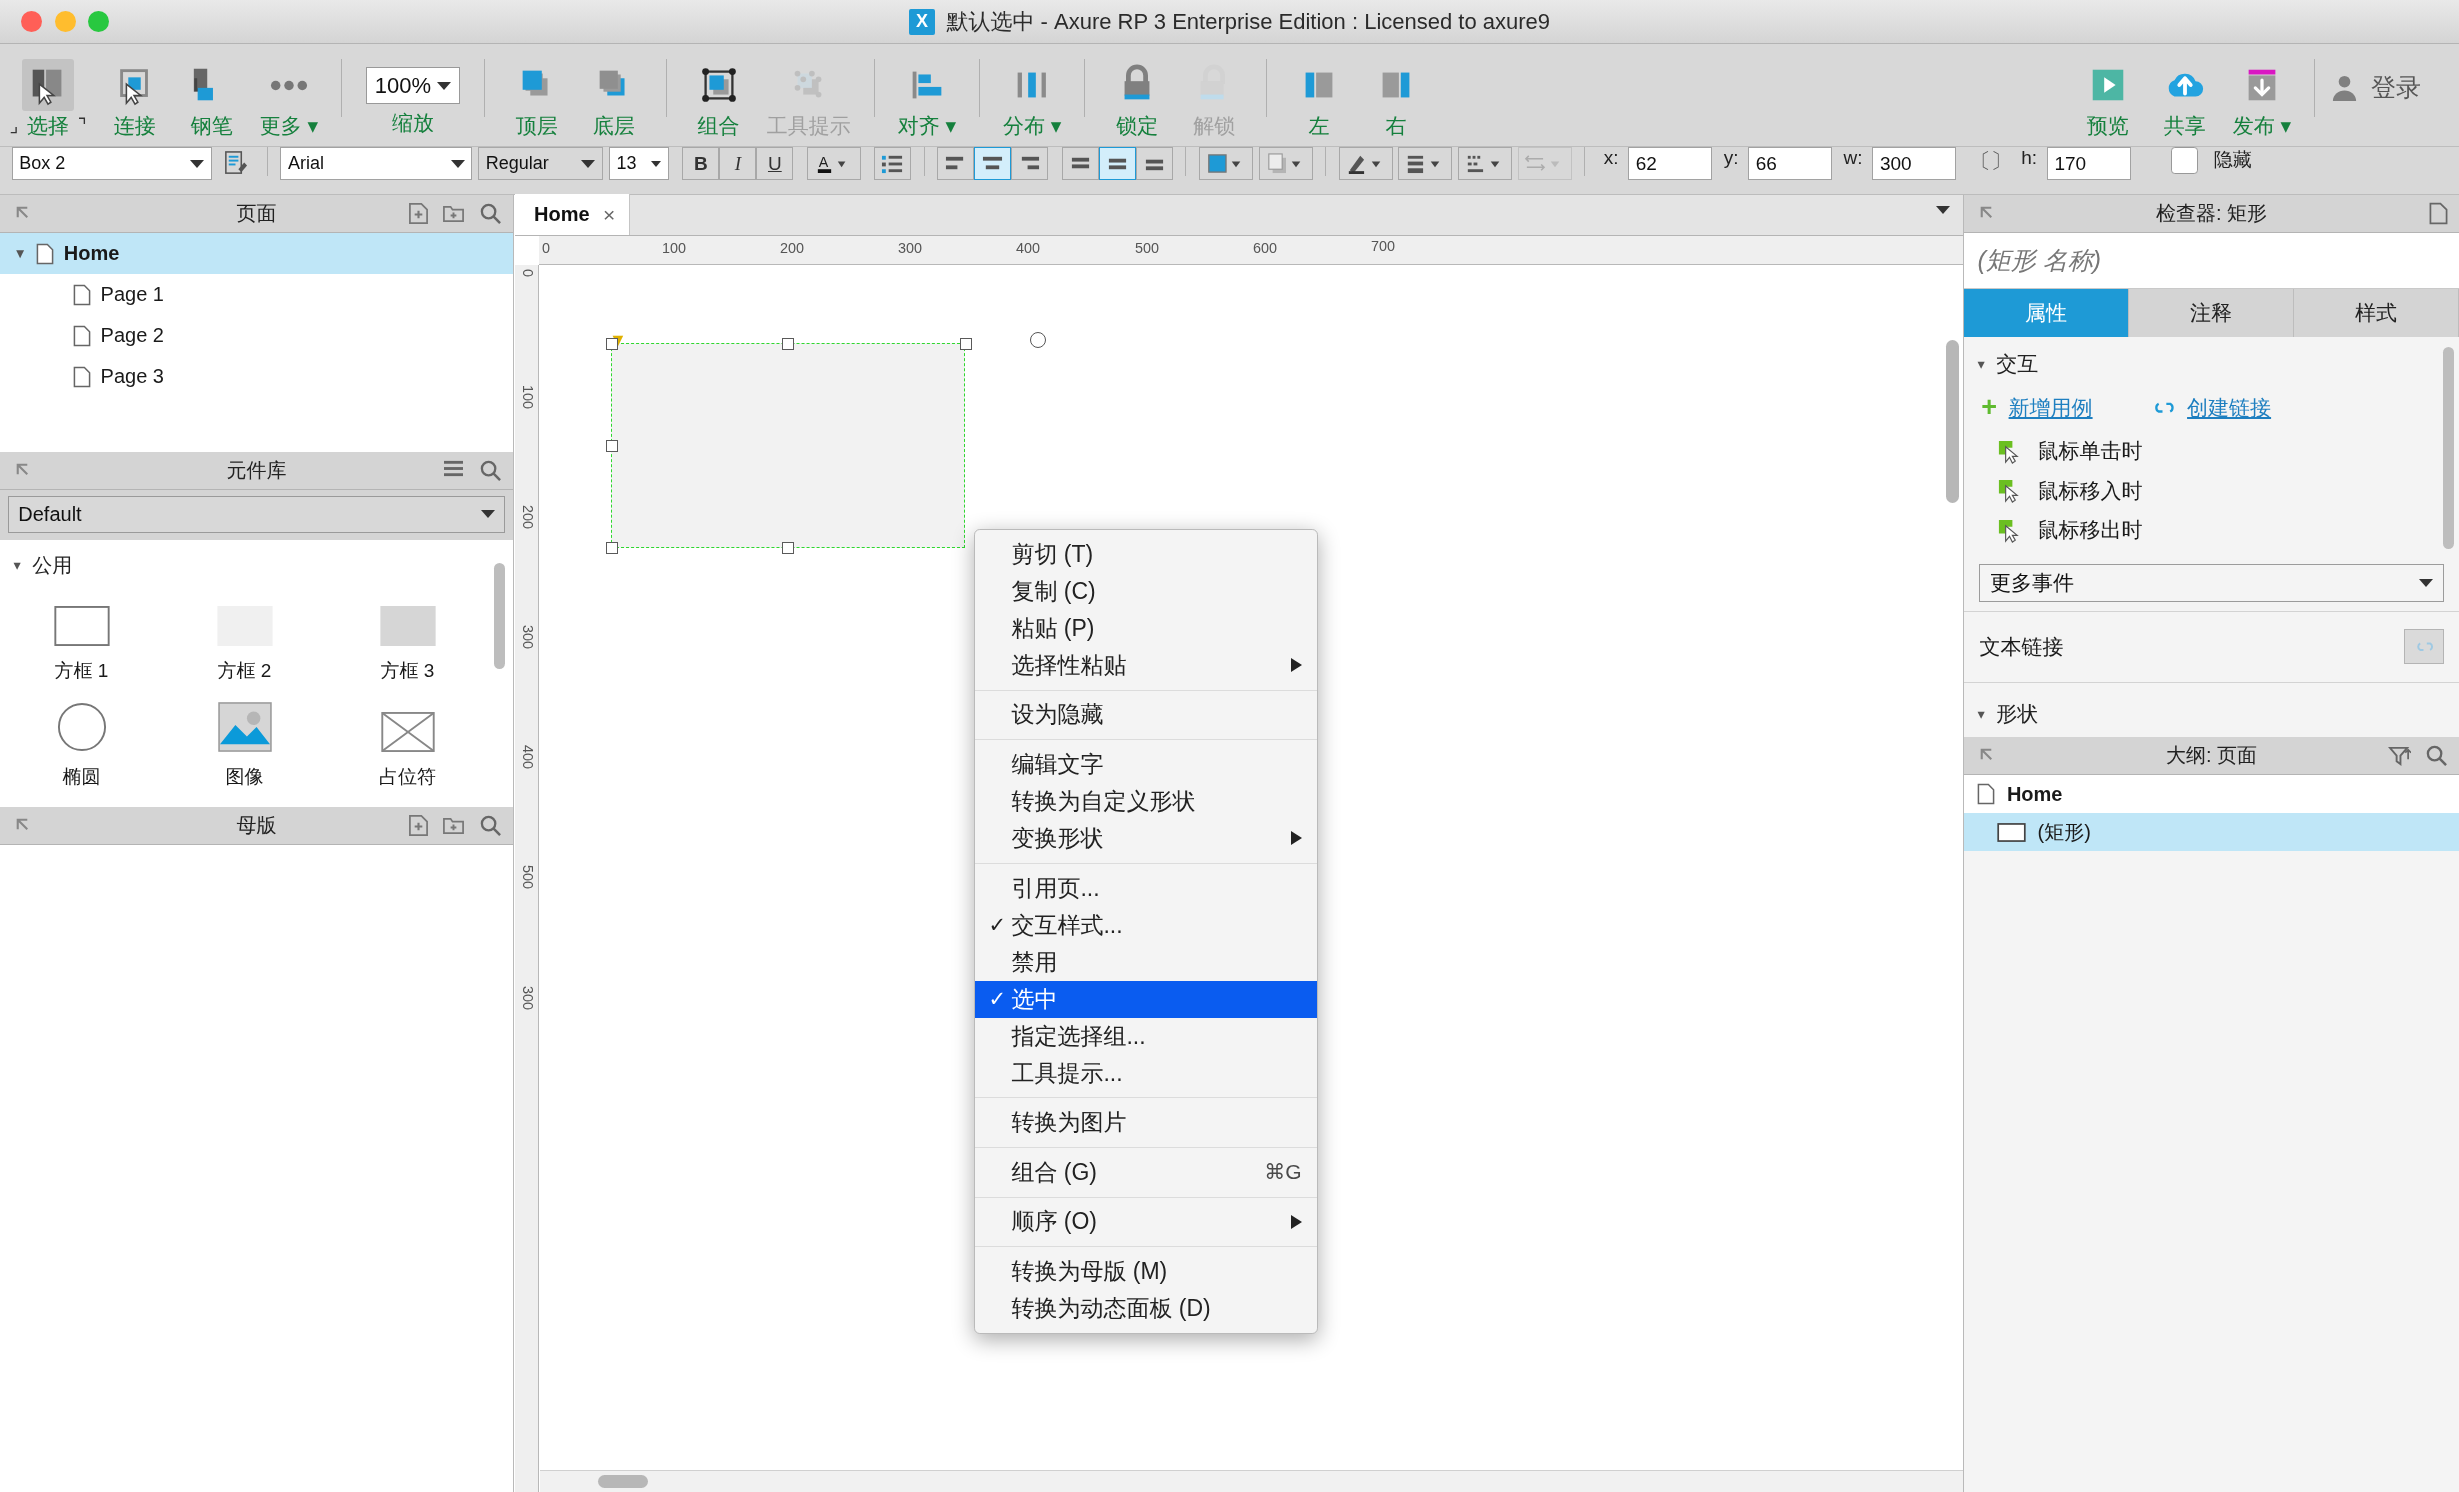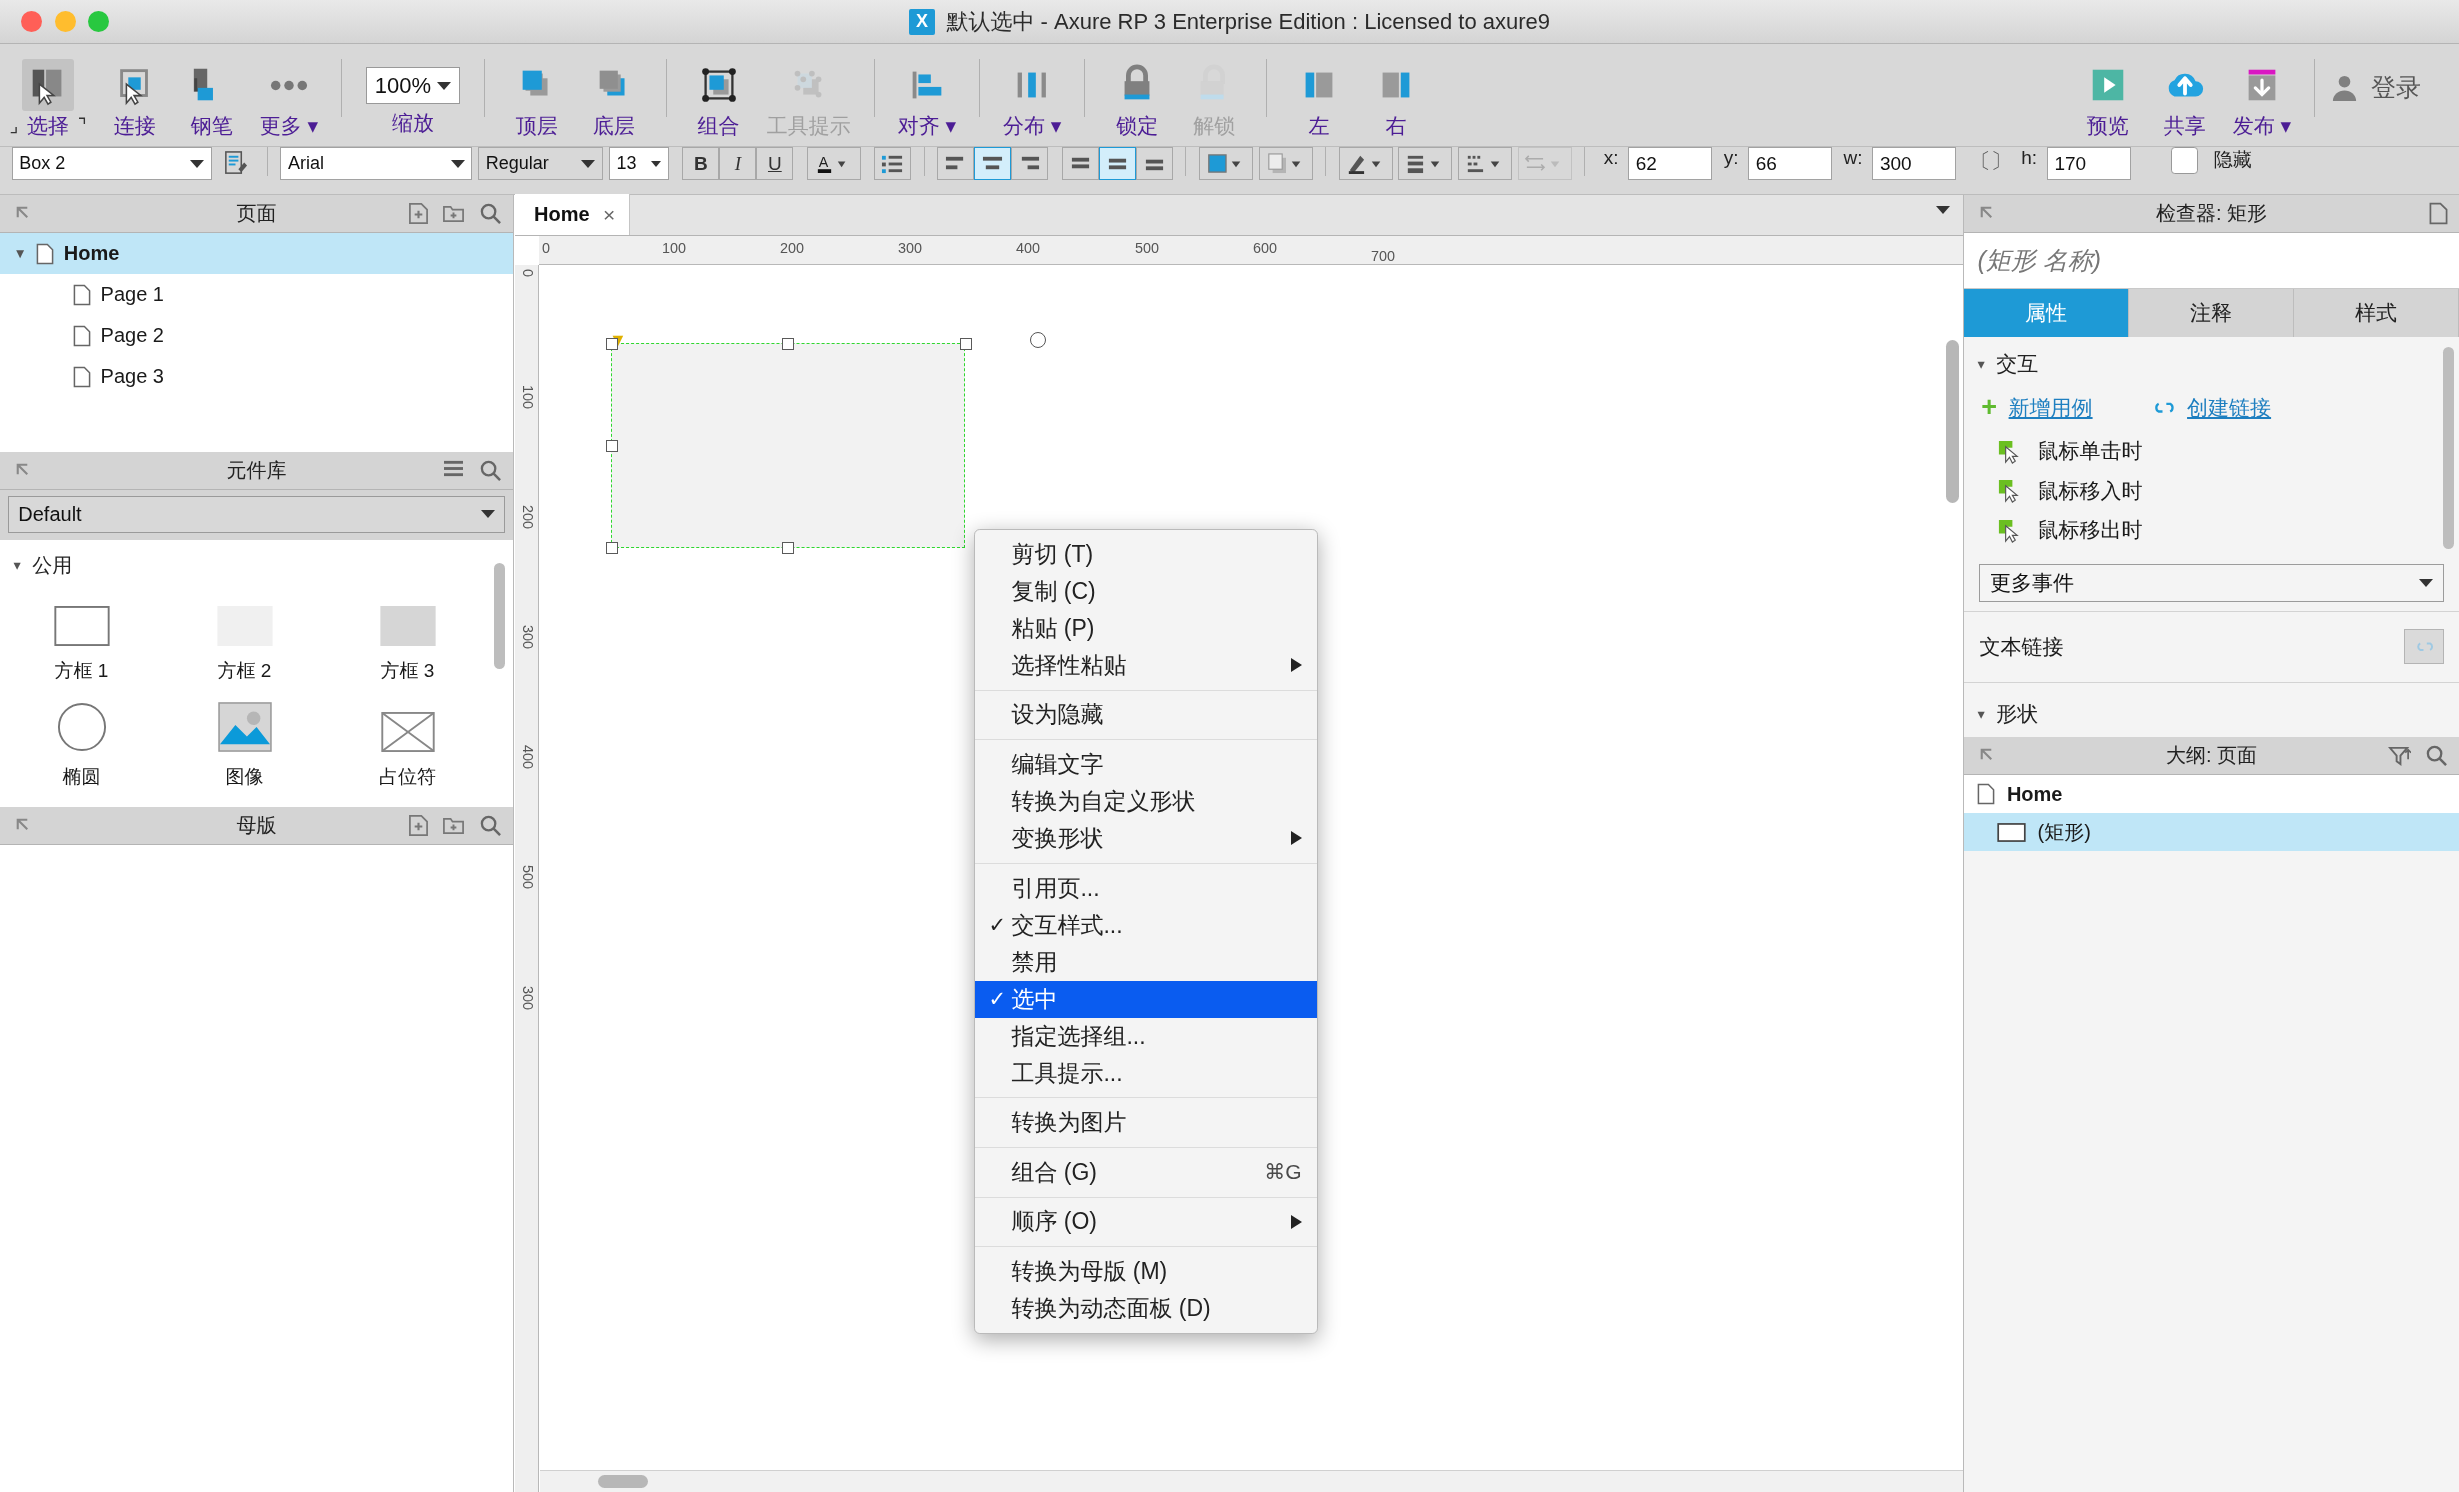--- a/index.html
+++ b/index.html
@@ -44,21 +44,21 @@
   .tb-item {
     display: flex; flex-direction: column; align-items: center;
     justify-content: flex-start; min-width: 77px; padding: 5.8px 9.6px 0;
     cursor: default;
   }
   .tb-item.active-bg .tb-ico-wrap { background: #c3c3c3; }
   .tb-ico-wrap {
     width: 52px; height: 52px; display: flex; align-items: center;
     justify-content: center; border-radius: 2.9px;
   }
-  .tb-label { font-size: 21px; color: #4c1d95; margin-top: 1px; white-space: nowrap; }
+  .tb-label { font-size: 21px; color: #15803d; margin-top: 1px; white-space: nowrap; }
   .tb-label.dim { color: #a0a0a0; }
   .tb-sep { width: 1px; height: 58px; background: #b0b0b0; margin: 5.8px 13.4px 0; }
   .zoom-box {
     width: 94px; height: 37px; background: #fff; border: 1px solid #999;
     display: flex; align-items: center; justify-content: space-between;
     padding: 0 7.7px; font-size: 22px; color: #111; margin-top: 7.7px;
   }
   .caret-dn { width: 0; height: 0; border-left: 7.7px solid transparent; border-right: 7.7px solid transparent; border-top: 8.6px solid #333; }
   .login-wrap { display: flex; align-items: center; gap: 11.5px; margin-top: 17.3px; }
   .login-txt { font-size: 25px; color: #555; }
@@ -882,21 +882,21 @@
     </div>
 
     <div class="ruler-h">
       <div class="rtick" style="left:2.9px;top:3.8px;">0</div>
       <div class="rtick" style="left:123px;top:3.8px;">100</div>
       <div class="rtick" style="left:241px;top:3.8px;">200</div>
       <div class="rtick" style="left:359px;top:3.8px;">300</div>
       <div class="rtick" style="left:477px;top:3.8px;">400</div>
       <div class="rtick" style="left:596px;top:3.8px;">500</div>
       <div class="rtick" style="left:714px;top:3.8px;">600</div>
-      <div class="rtick" style="left:832px;top:12px;">700</div>
+      <div class="rtick" style="left:832px;top:2px;">700</div>
       <div class="rline" style="left:0;bottom:0;width:865px;height:1px;background:transparent;"></div>
     </div>
 
     <div class="ruler-v">
       <div class="rtick" style="left:4.8px;top:3.8px;writing-mode:vertical-rl;">0</div>
       <div class="rtick" style="left:4.8px;top:120px;writing-mode:vertical-rl;">100</div>
       <div class="rtick" style="left:4.8px;top:240px;writing-mode:vertical-rl;">200</div>
       <div class="rtick" style="left:4.8px;top:360px;writing-mode:vertical-rl;">300</div>
       <div class="rtick" style="left:4.8px;top:480px;writing-mode:vertical-rl;">400</div>
       <div class="rtick" style="left:4.8px;top:600px;writing-mode:vertical-rl;">500</div>

